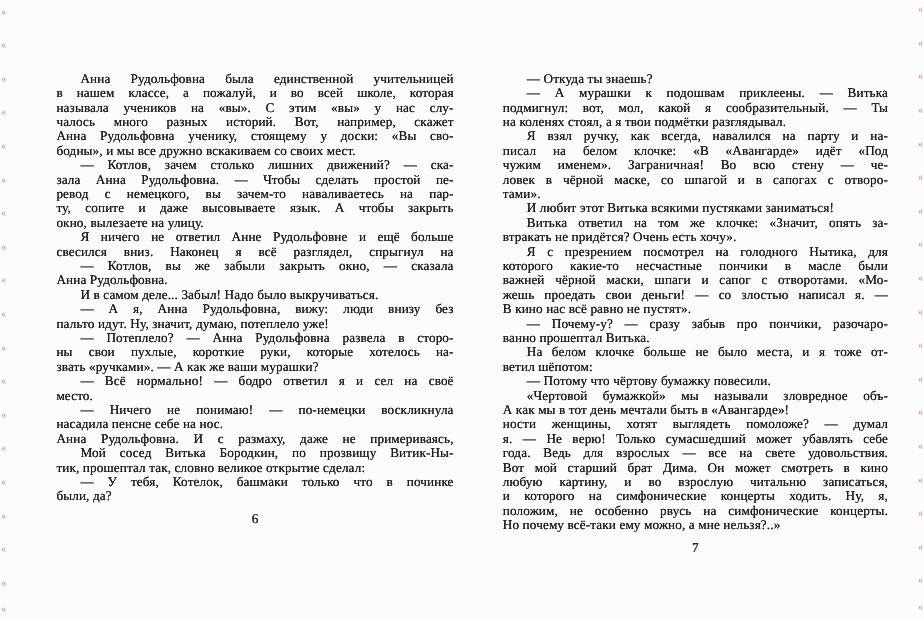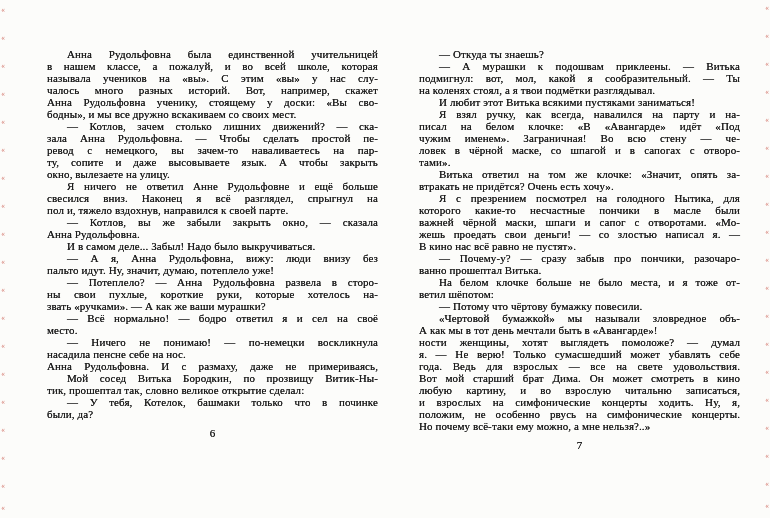--- a/index.html
+++ b/index.html
@@ -14,21 +14,21 @@
     font-family:"Liberation Serif","DejaVu Serif",serif;
     overflow:hidden;
   }
   .spread{
     position:relative;
     width:770px;height:518px;
     background:var(--paper);
   }
   .page{
     position:absolute;
-    top:48px;
+    top:60px;
   }
   .page-left{left:47px;width:331px;}
   .page-right{left:419px;width:321px;}
   .para{margin:0;padding:0;}
   .line{
     font-size:11px;
     line-height:12px;
     height:12px;
     color:var(--ink);
     text-align:justify;
@@ -123,21 +123,20 @@
         <div class="para">
           <div class="line first">— Котлов, зачем столько лишних движений? — ска-</div>
           <div class="line">зала Анна Рудольфовна. — Чтобы сделать простой пе-</div>
           <div class="line">ревод с немецкого, вы зачем-то наваливаетесь на пар-</div>
           <div class="line">ту, сопите и даже высовываете язык. А чтобы закрыть</div>
           <div class="line last">окно, вылезаете на улицу.</div>
         </div>
         <div class="para">
           <div class="line first">Я ничего не ответил Анне Рудольфовне и ещё больше</div>
           <div class="line">свесился вниз. Наконец я всё разглядел, спрыгнул на</div>
-          <div class="line last">пол и, тяжело вздохнув, направился к своей парте.</div>
         </div>
         <div class="para">
           <div class="line first">— Котлов, вы же забыли закрыть окно, — сказала</div>
           <div class="line last">Анна Рудольфовна.</div>
         </div>
         <div class="para">
           <div class="line first last">И в самом деле... Забыл! Надо было выкручиваться.</div>
         </div>
         <div class="para">
           <div class="line first">— А я, Анна Рудольфовна, вижу: люди внизу без</div>
@@ -171,32 +170,32 @@
 
   <div class="page page-right">
     <div class="page-text">
         <div class="para">
           <div class="line first last">— Откуда ты знаешь?</div>
         </div>
         <div class="para">
           <div class="line first">— А мурашки к подошвам приклеены. — Витька</div>
           <div class="line">подмигнул: вот, мол, какой я сообразительный. — Ты</div>
           <div class="line last">на коленях стоял, а я твои подмётки разглядывал.</div>
-        </div>
-        <div class="para">
-          <div class="line first last">И любит этот Витька всякими пустяками заниматься!</div>
         </div>
         <div class="para">
           <div class="line first">Я взял ручку, как всегда, навалился на парту и на-</div>
           <div class="line">писал на белом клочке: «В «Авангарде» идёт «Под</div>
           <div class="line">чужим именем». Заграничная! Во всю стену — че-</div>
           <div class="line">ловек в чёрной маске, со шпагой и в сапогах с отворо-</div>
           <div class="line last">тами».</div>
         </div>
         <div class="para">
+          <div class="line first last">И любит этот Витька всякими пустяками заниматься!</div>
+        </div>
+        <div class="para">
           <div class="line first">Витька ответил на том же клочке: «Значит, опять за-</div>
           <div class="line last">втракать не придётся? Очень есть хочу».</div>
         </div>
         <div class="para">
           <div class="line first">Я с презрением посмотрел на голодного Нытика, для</div>
           <div class="line">которого какие-то несчастные пончики в масле были</div>
           <div class="line">важней чёрной маски, шпаги и сапог с отворотами. «Мо-</div>
           <div class="line">жешь проедать свои деньги! — со злостью написал я. —</div>
           <div class="line last">В кино нас всё равно не пустят».</div>
         </div>
@@ -214,21 +213,21 @@
         <div class="para">
           <div class="line first">«Чертовой бумажкой» мы называли зловредное объ-</div>
           <div class="line last">А как мы в тот день мечтали быть в «Авангарде»!</div>
         </div>
         <div class="para">
           <div class="line">ности женщины, хотят выглядеть помоложе? — думал</div>
           <div class="line">я. — Не верю! Только сумасшедший может убавлять себе</div>
           <div class="line">года. Ведь для взрослых — все на свете удовольствия.</div>
           <div class="line">Вот мой старший брат Дима. Он может смотреть в кино</div>
           <div class="line">любую картину, и во взрослую читальню записаться,</div>
-          <div class="line">и взрослых на симфонические концерты ходить. Ну, я,</div>
+          <div class="line">и которого на симфонические концерты ходить. Ну, я,</div>
           <div class="line">положим, не особенно рвусь на симфонические концерты.</div>
           <div class="line last">Но почему всё-таки ему можно, а мне нельзя?..»</div>
         </div>
       </div>
     <div class="page-number">7</div>
   </div>
 
 </div>
 
 </body></html>

